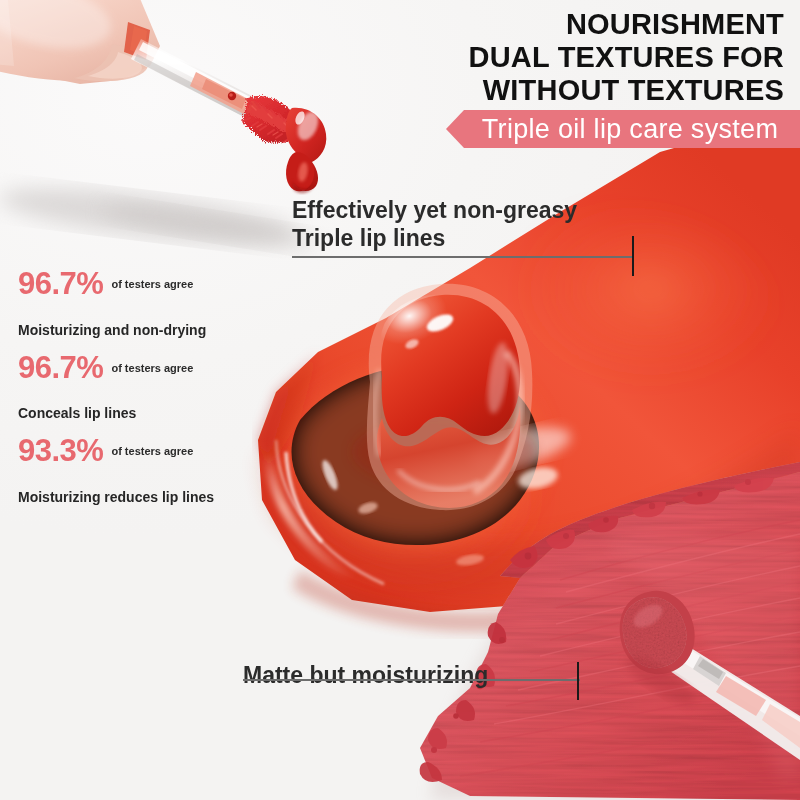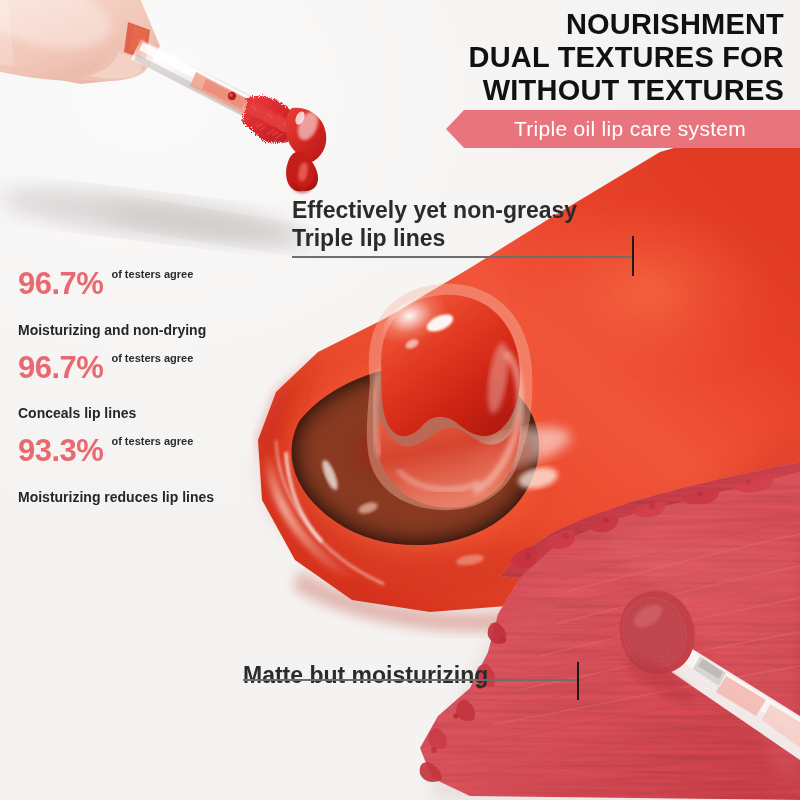--- a/index.html
+++ b/index.html
@@ -56,21 +56,21 @@
     height: 38px;
     background: #e8757e;
     display: flex;
     align-items: center;
     justify-content: center;
     -webkit-clip-path: polygon(18px 0, 100% 0, 100% 100%, 18px 100%, 0 50%);
     clip-path: polygon(18px 0, 100% 0, 100% 100%, 18px 100%, 0 50%);
   }
   .banner-text {
     color: #ffffff;
-    font-size: 21px;
+    font-size: 27px;
     letter-spacing: 0.3px;
     white-space: nowrap;
     padding-left: 14px;
   }
 
   
   .callout {
     position: absolute;
     color: #2b2b2b;
     font-weight: bold;
@@ -108,21 +108,21 @@
   
   .stats {
     position: absolute;
     left: 18px;
     top: 268px;
     width: 262px;
   }
   .stat-block { margin-bottom: 14px; }
   .stat-row {
     display: flex;
-    align-items: flex-start;
+    align-items: center;
     gap: 8px;
   }
   .stat-pct {
     color: #e8696f;
     font-weight: bold;
     font-size: 31px;
     letter-spacing: -0.5px;
     line-height: 1.05;
   }
   .stat-agree {

